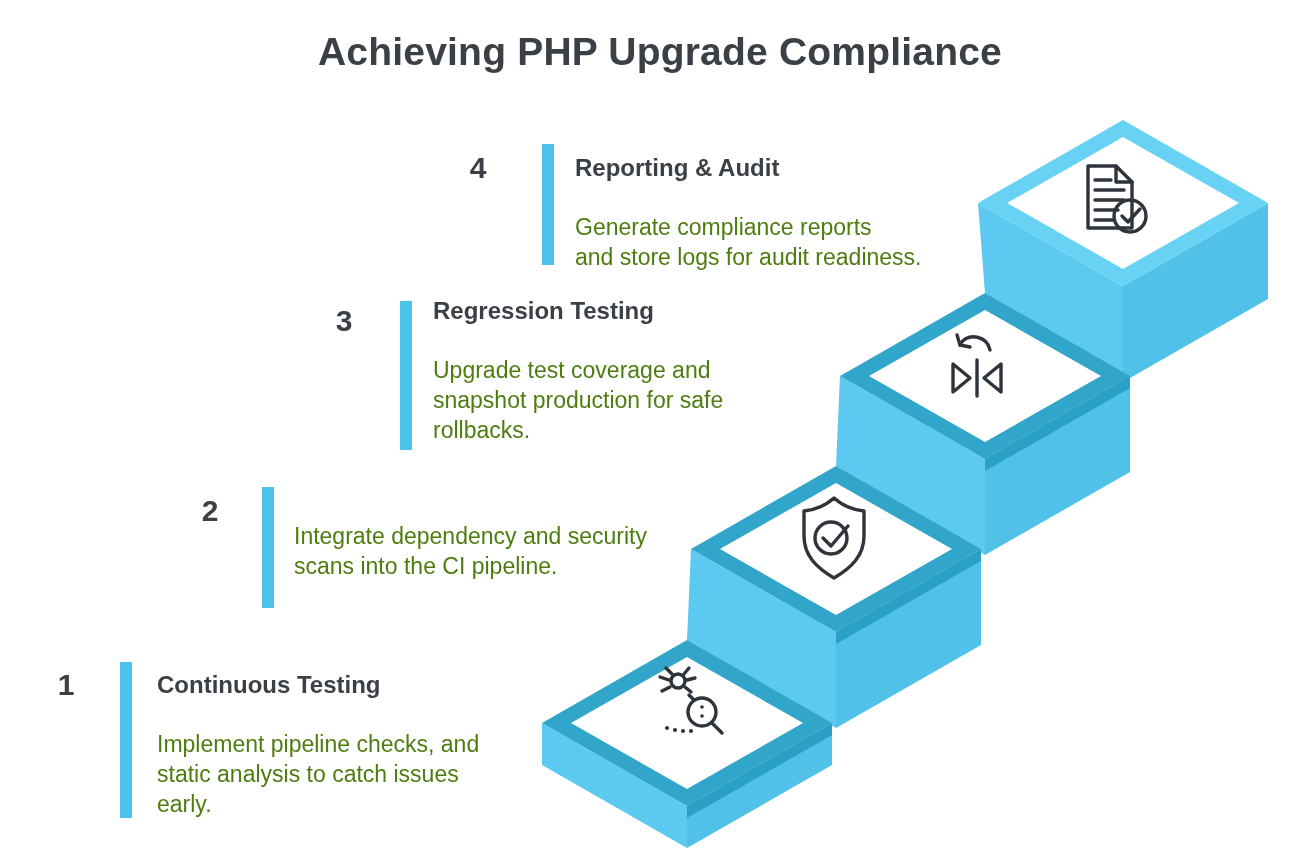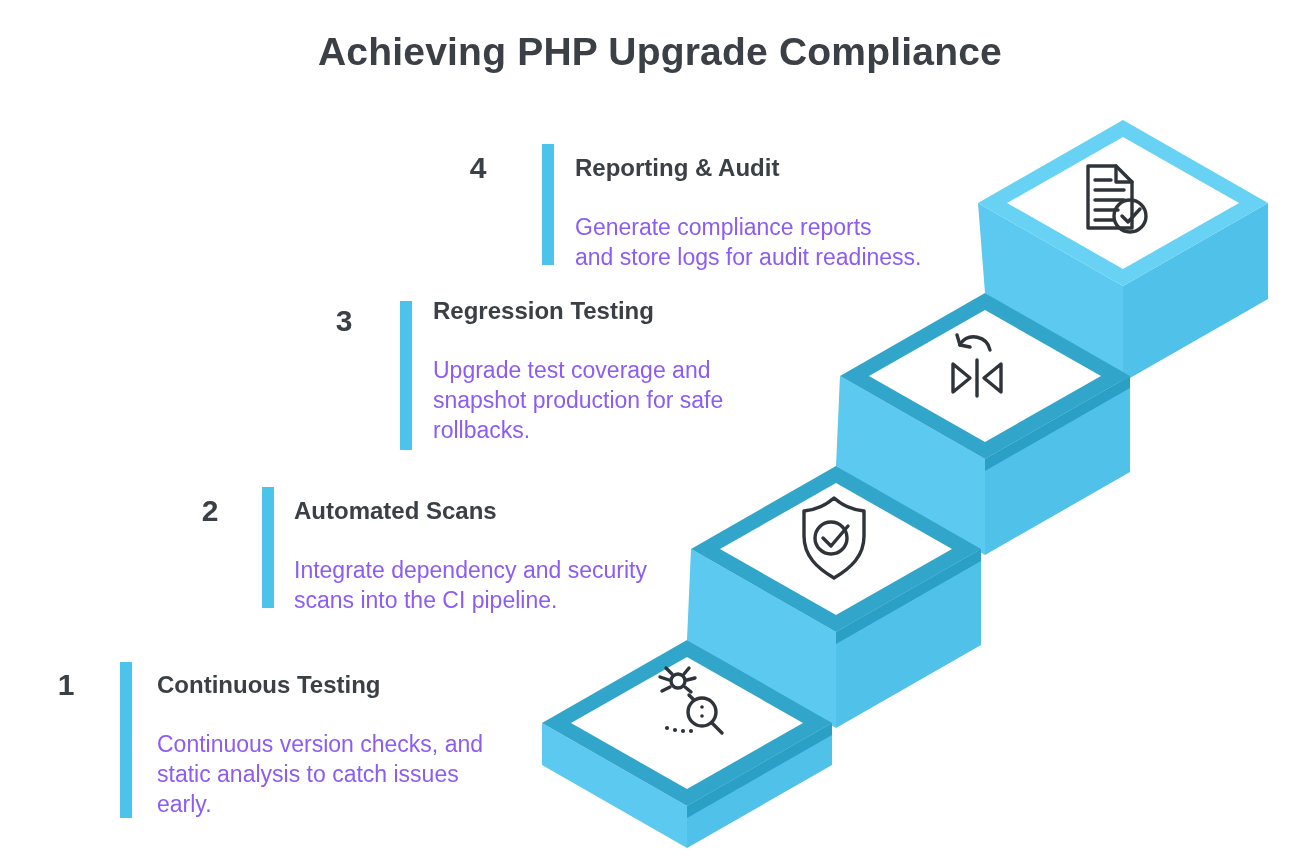--- a/index.html
+++ b/index.html
@@ -16,21 +16,21 @@
   .stairs{position:absolute;left:0;top:0;width:1300px;height:867px;}
   .step{position:absolute;left:0;top:0;width:0;height:0;}
   .num{
     position:absolute;width:44px;text-align:center;
     font-size:30px;font-weight:700;color:#3a4045;line-height:34px;
   }
   .bar{position:absolute;width:12px;background:#4cc3eb;}
   .content{position:absolute;}
   .step-title{font-size:24px;font-weight:700;color:#3a4045;line-height:34px;white-space:nowrap;}
   .desc{margin-top:27px;}
-  .desc-line{font-size:23px;color:#8b5cf6;line-height:30px;white-space:nowrap;}
+  .desc-line{font-size:23px;color:#4d7c0f;line-height:30px;white-space:nowrap;}
   
   .s1 .num{left:44px;top:668px;}
   .s1 .bar{left:120px;top:662px;height:156px;}
   .s1 .content{left:157px;top:668px;}
   
   .s2 .num{left:188px;top:494px;}
   .s2 .bar{left:262px;top:487px;height:121px;}
   .s2 .content{left:294px;top:494px;}
   
   .s3 .num{left:322px;top:304px;}
@@ -123,32 +123,31 @@
     </g>
   </g>
 </svg>
 
 <div class="step s1">
   <div class="num">1</div>
   <div class="bar"></div>
   <div class="content">
     <div class="step-title">Continuous Testing</div>
     <div class="desc">
-      <div class="desc-line">Continuous version checks, and</div>
+      <div class="desc-line">Implement pipeline checks, and</div>
       <div class="desc-line">static analysis to catch issues</div>
       <div class="desc-line">early.</div>
     </div>
   </div>
 </div>
 
 <div class="step s2">
   <div class="num">2</div>
   <div class="bar"></div>
   <div class="content">
-    <div class="step-title">Automated Scans</div>
     <div class="desc">
       <div class="desc-line">Integrate dependency and security</div>
       <div class="desc-line">scans into the CI pipeline.</div>
       <div class="desc-line"></div>
     </div>
   </div>
 </div>
 
 <div class="step s3">
   <div class="num">3</div>

